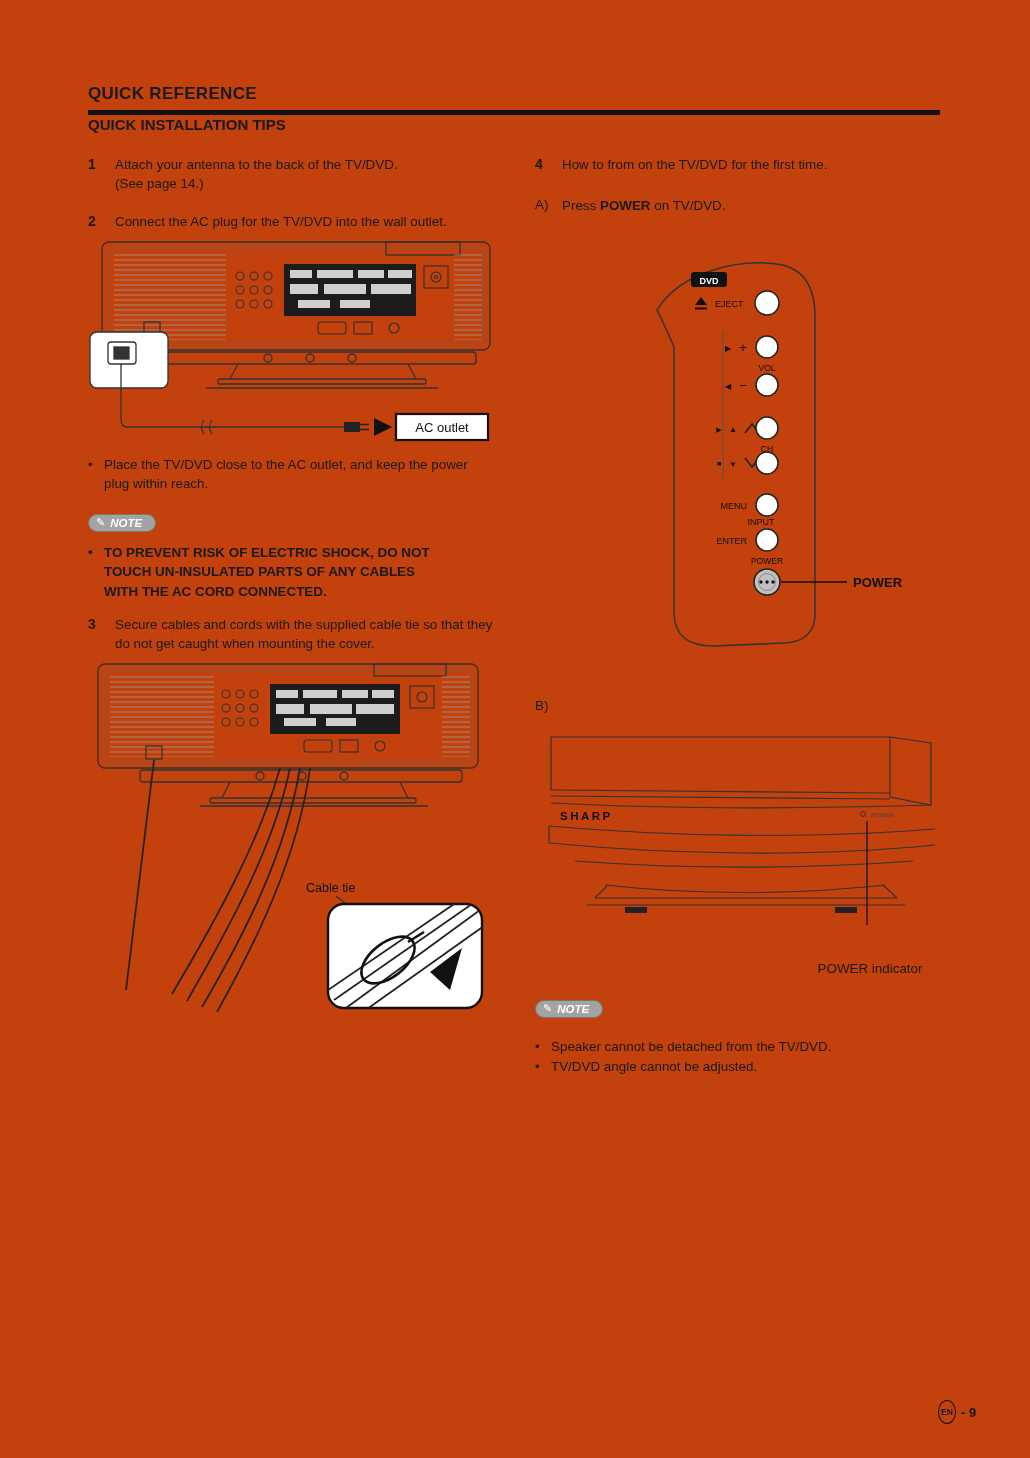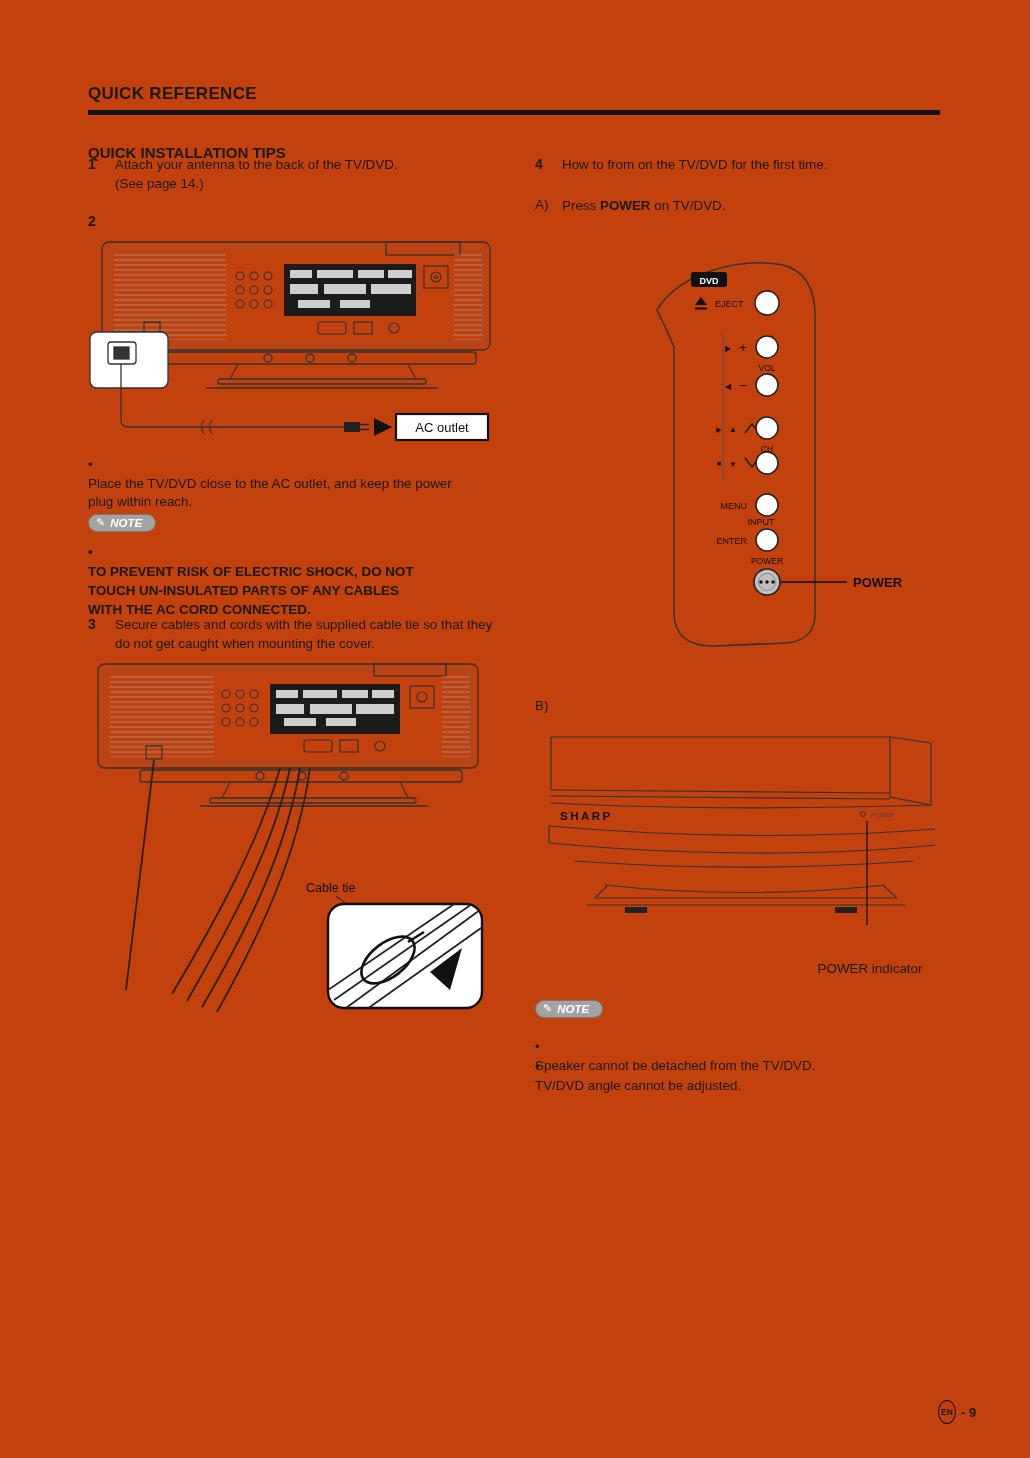--- a/index.html
+++ b/index.html
@@ -6,52 +6,53 @@
   body{width:1030px;height:1458px;background:#ffffff;font-family:"Liberation Sans","DejaVu Sans",sans-serif;color:#1a1a1a;}
   .page{position:relative;width:1030px;height:1458px;overflow:hidden;background:#c2410c;}
   .abs{position:absolute;}
   .title{font-size:17px;font-weight:bold;letter-spacing:.3px;}
   .rule{background:#111;height:5px;}
   .section{font-size:15px;font-weight:bold;}
   .step{display:flex;align-items:flex-start;}
   .step-num{font-weight:bold;font-size:14px;width:27px;flex:none;}
   .step-label{font-size:13.4px;width:27px;flex:none;}
   .step-body{font-size:13.4px;line-height:1.38;}
-  .bullet{display:flex;align-items:flex-start;font-size:13.4px;line-height:1.38;flex-direction:column;}
+  .bullet{display:flex;align-items:flex-start;font-size:13.4px;line-height:1.38;}
   .bullet .dot{width:16px;flex:none;}
   .bullet .dot::before{content:"•";}
   .warning-text{font-weight:bold;line-height:1.45;}
   .note-badge{display:inline-flex;align-items:center;gap:5px;background:#a3a3a3;border:1px solid #777;border-radius:10px;padding:1px 13px 2px 7px;color:#fff;font-size:11.5px;font-weight:bold;font-style:italic;}
   .note-badge .note-ic{font-style:normal;font-size:11px;}
   .lbl{font-size:13.4px;}
   .center{text-align:center;margin-top:19px;}
   svg{display:block;}
   svg text{font-family:"Liberation Sans","DejaVu Sans",sans-serif;fill:#111;}
   .footer{display:flex;align-items:center;gap:5px;font-size:13px;font-weight:bold;}
   .en-circle{display:inline-flex;align-items:center;justify-content:center;width:18px;height:24px;border:1.6px solid #111;border-radius:50%;font-size:8.5px;font-weight:bold;box-sizing:border-box;}
 </style>
 </head>
 <body>
 
 <div class="page">
 
   <div class="abs title" style="left:88px;top:84px">QUICK REFERENCE</div>
   <div class="abs rule" style="left:88px;top:110px;width:852px"></div>
-  <div class="abs section" style="left:88px;top:144px">QUICK INSTALLATION TIPS</div>
+  <div class="abs section" style="left:88px;top:116px">QUICK INSTALLATION TIPS</div>
 
   <div class="abs step" style="left:88px;top:156px;width:420px">
     <div class="step-num">1</div>
     <div class="step-body">
       <div>Attach your antenna to the back of the TV/DVD.</div>
       <div>(See page 14.)</div>
     </div>
   </div>
 
   <div class="abs step" style="left:88px;top:213px;width:430px">
     <div class="step-num">2</div>
+    <div class="step-body">Connect the AC plug for the TV/DVD into the wall outlet.</div>
   </div>
 
   <svg class="abs" style="left:88px;top:238px" width="415" height="215" viewBox="0 0 415 215">
     <defs>
       <pattern id="hA" width="6" height="5" patternUnits="userSpaceOnUse">
         <line x1="0" y1="2" x2="6" y2="2" stroke="#999" stroke-width="0.8"></line>
       </pattern>
     </defs>
     <g fill="none" stroke="#333" stroke-width="1.3">
       <rect x="14" y="4" width="388" height="108" rx="7"></rect>

